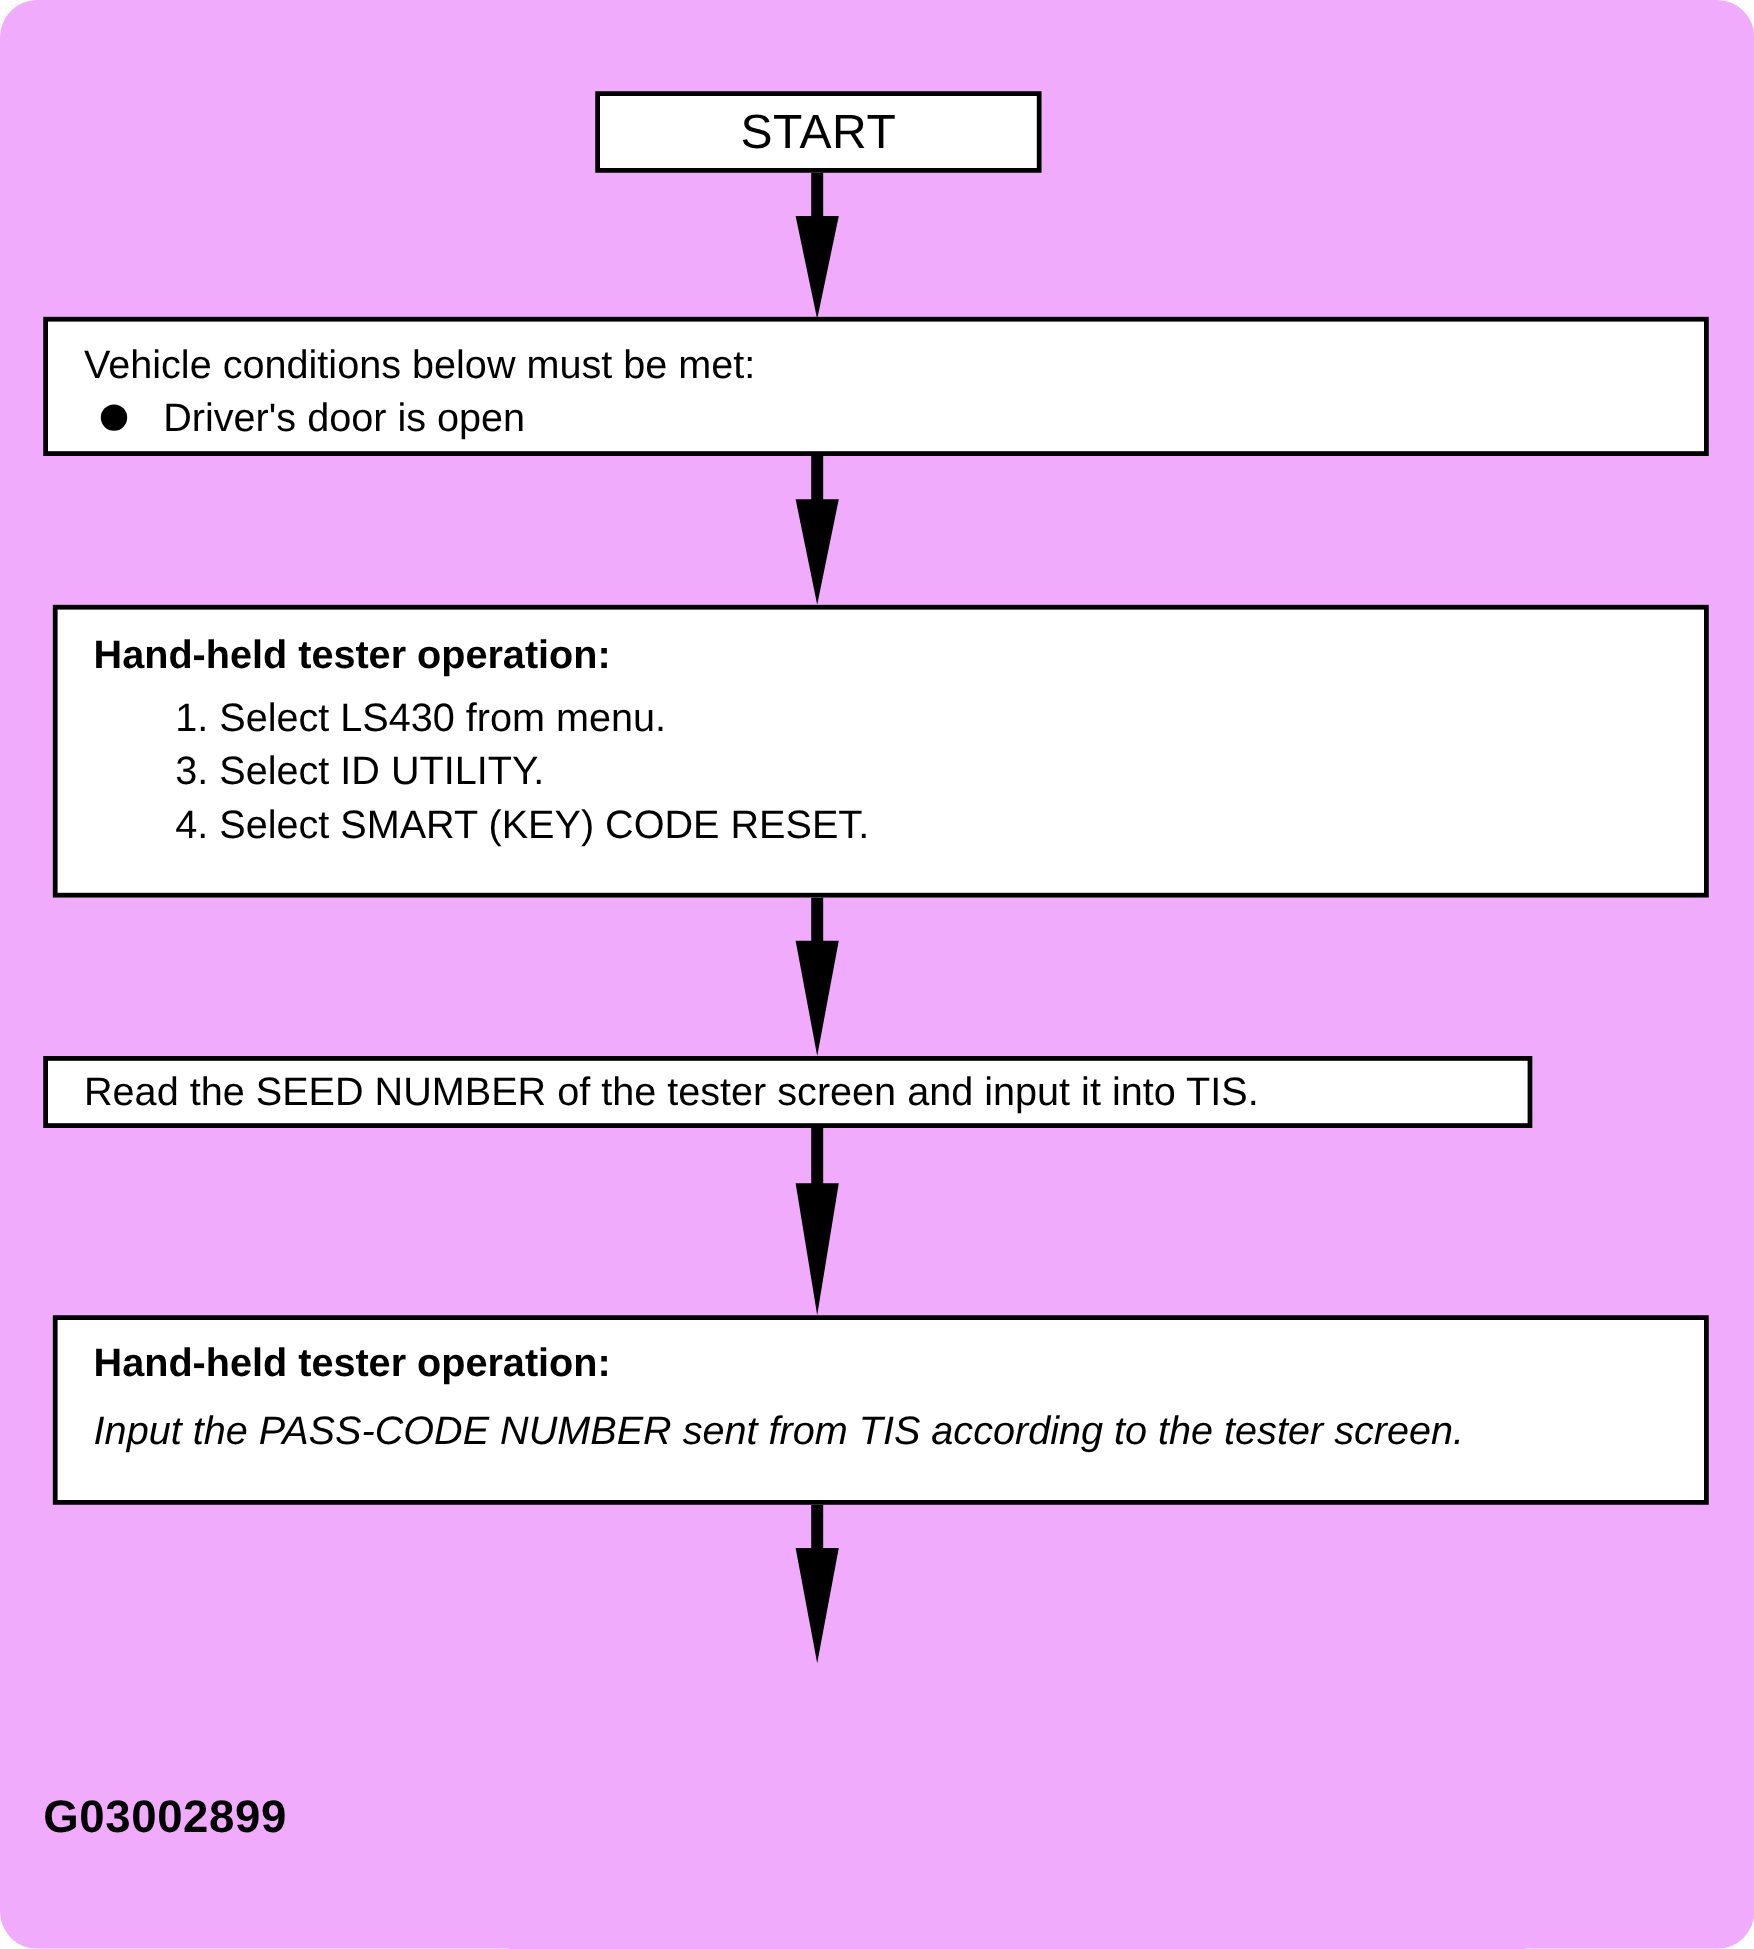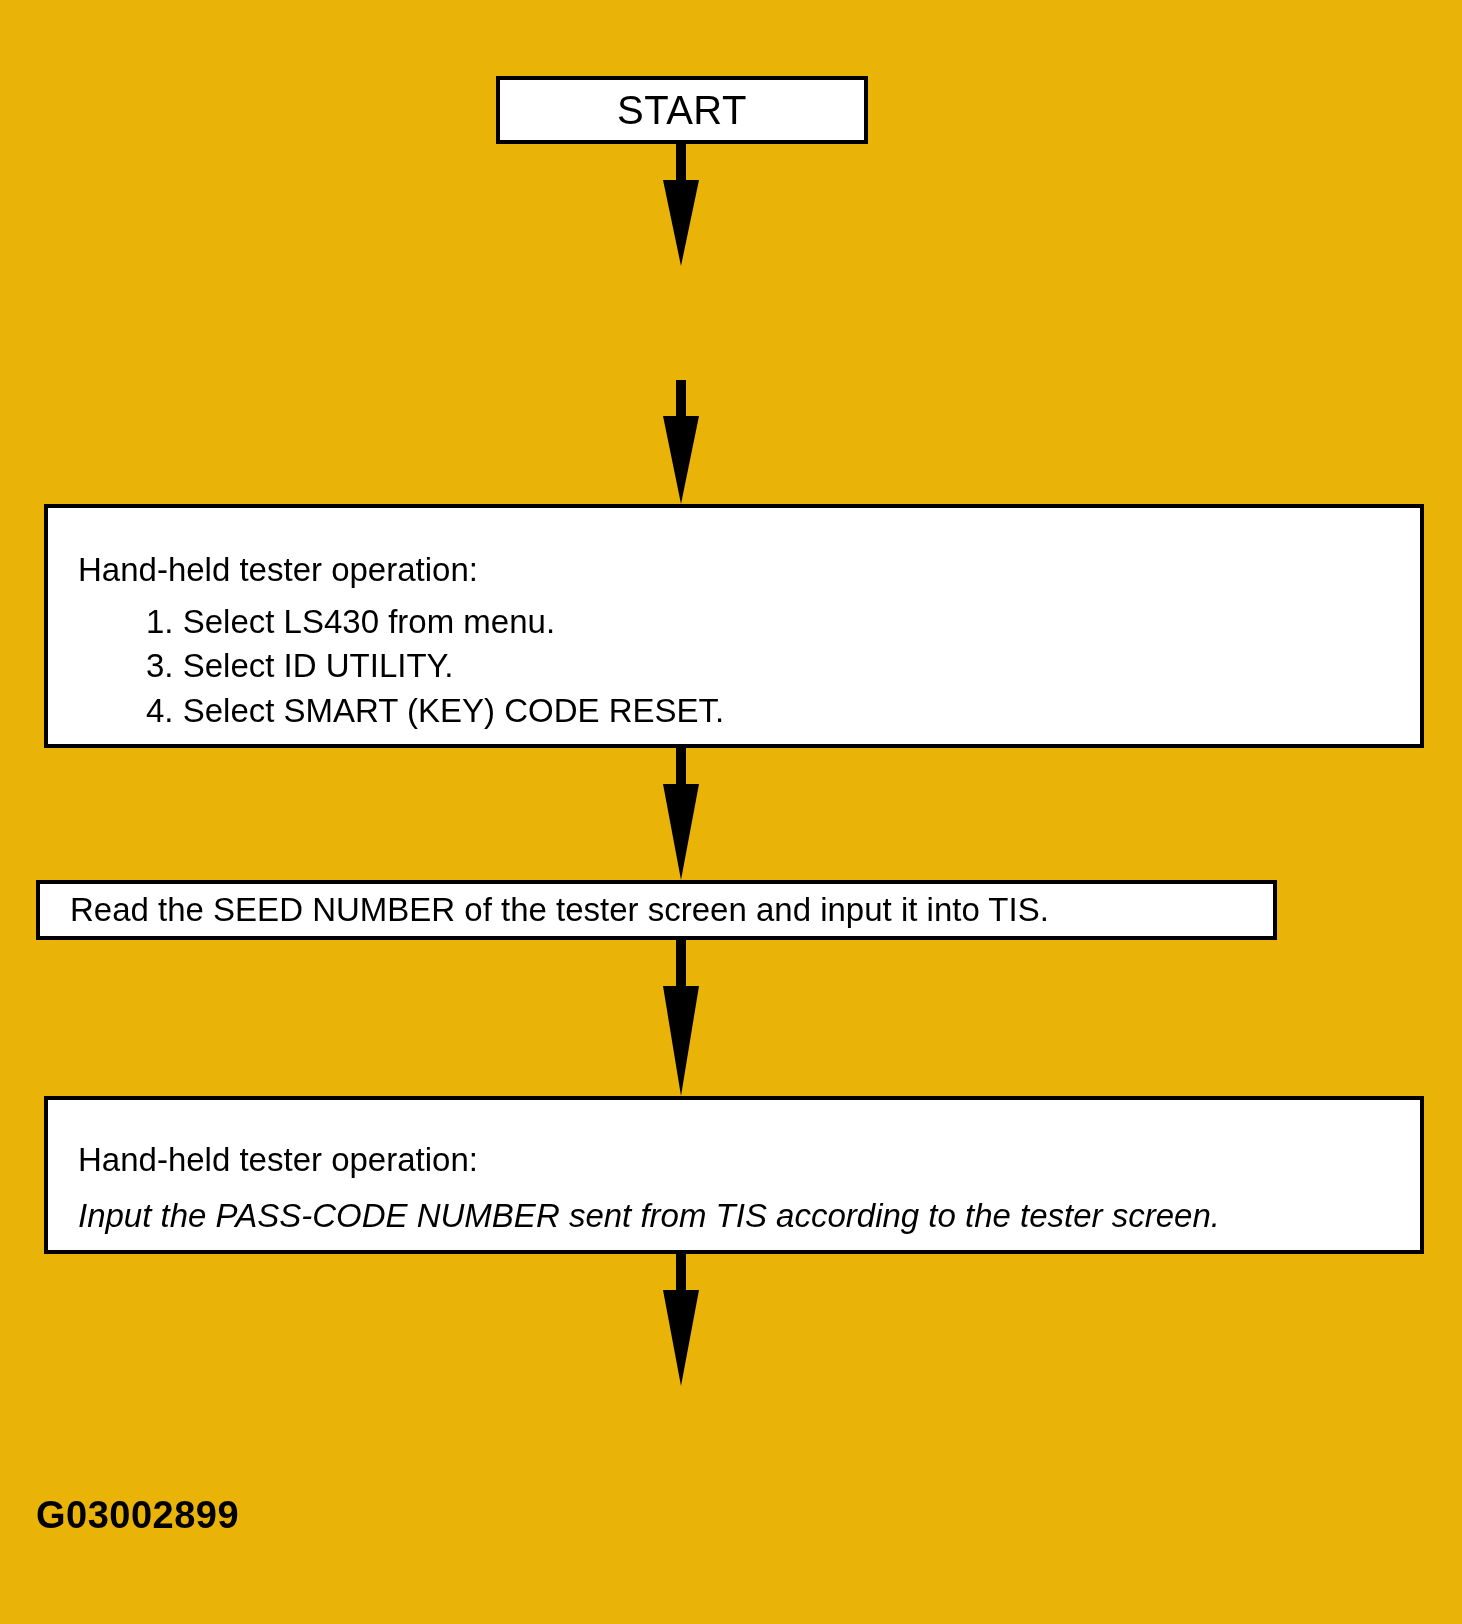--- a/index.html
+++ b/index.html
@@ -9,22 +9,23 @@
     background: #ffffff;
   }
   body {
     font-family: "Liberation Sans", sans-serif;
     color: #000000;
   }
   #page {
     position: relative;
     width: 1462px;
     height: 1624px;
-    background: #eab308;
+    background: #f0abfc;
     overflow: hidden;
+    border-radius: 31px;
   }
 
   
   .node {
     position: absolute;
     box-sizing: border-box;
     border: 4px solid #000000;
     background: #ffffff;
   }
   .terminal {
@@ -41,22 +42,21 @@
   .process {
     padding: 14px 0 10px 30px;
   }
 
   .line {
     font-size: 33px;
     line-height: 1.34;
     white-space: nowrap;
   }
   .line.bold {
-    font-weight: normal;
-    margin-top: 24px;
+    font-weight: bold;
   }
   .line.indent {
     padding-left: 68px;
   }
 
   .bullet-row {
     display: flex;
     align-items: center;
     font-size: 33px;
     line-height: 1.34;
@@ -91,20 +91,27 @@
 <div id="page">
 
   <div class="node terminal" style="left:496px; top:76px; width:372px; height:68px;">
     <span class="term-label">START</span>
   </div>
 
   <svg class="arrow" style="left:654px; top:144px;" width="54" height="122" viewBox="0 0 54 122">
     <polygon points="22,0 32,0 32,36 45,36 27,122 9,36 22,36" fill="#000000"></polygon>
   </svg>
 
+  <div class="node process" style="left:36px; top:264px; width:1388px; height:116px;">
+    <div class="line">Vehicle conditions below must be met:</div>
+    <div class="bullet-row">
+      <span class="bullet-dot"></span>
+      <span>Driver's door is open</span>
+    </div>
+  </div>
 
   <svg class="arrow" style="left:654px; top:380px;" width="54" height="124" viewBox="0 0 54 124">
     <polygon points="22,0 32,0 32,36 45,36 27,124 9,36 22,36" fill="#000000"></polygon>
   </svg>
 
   <div class="node process" style="left:44px; top:504px; width:1380px; height:244px; padding-top:16px;">
     <div class="line bold">Hand-held tester operation:</div>
     <div class="line indent" style="margin-top:8px;">1. Select LS430 from menu.</div>
     <div class="line indent">3. Select ID UTILITY.</div>
     <div class="line indent">4. Select SMART (KEY) CODE RESET.</div>

